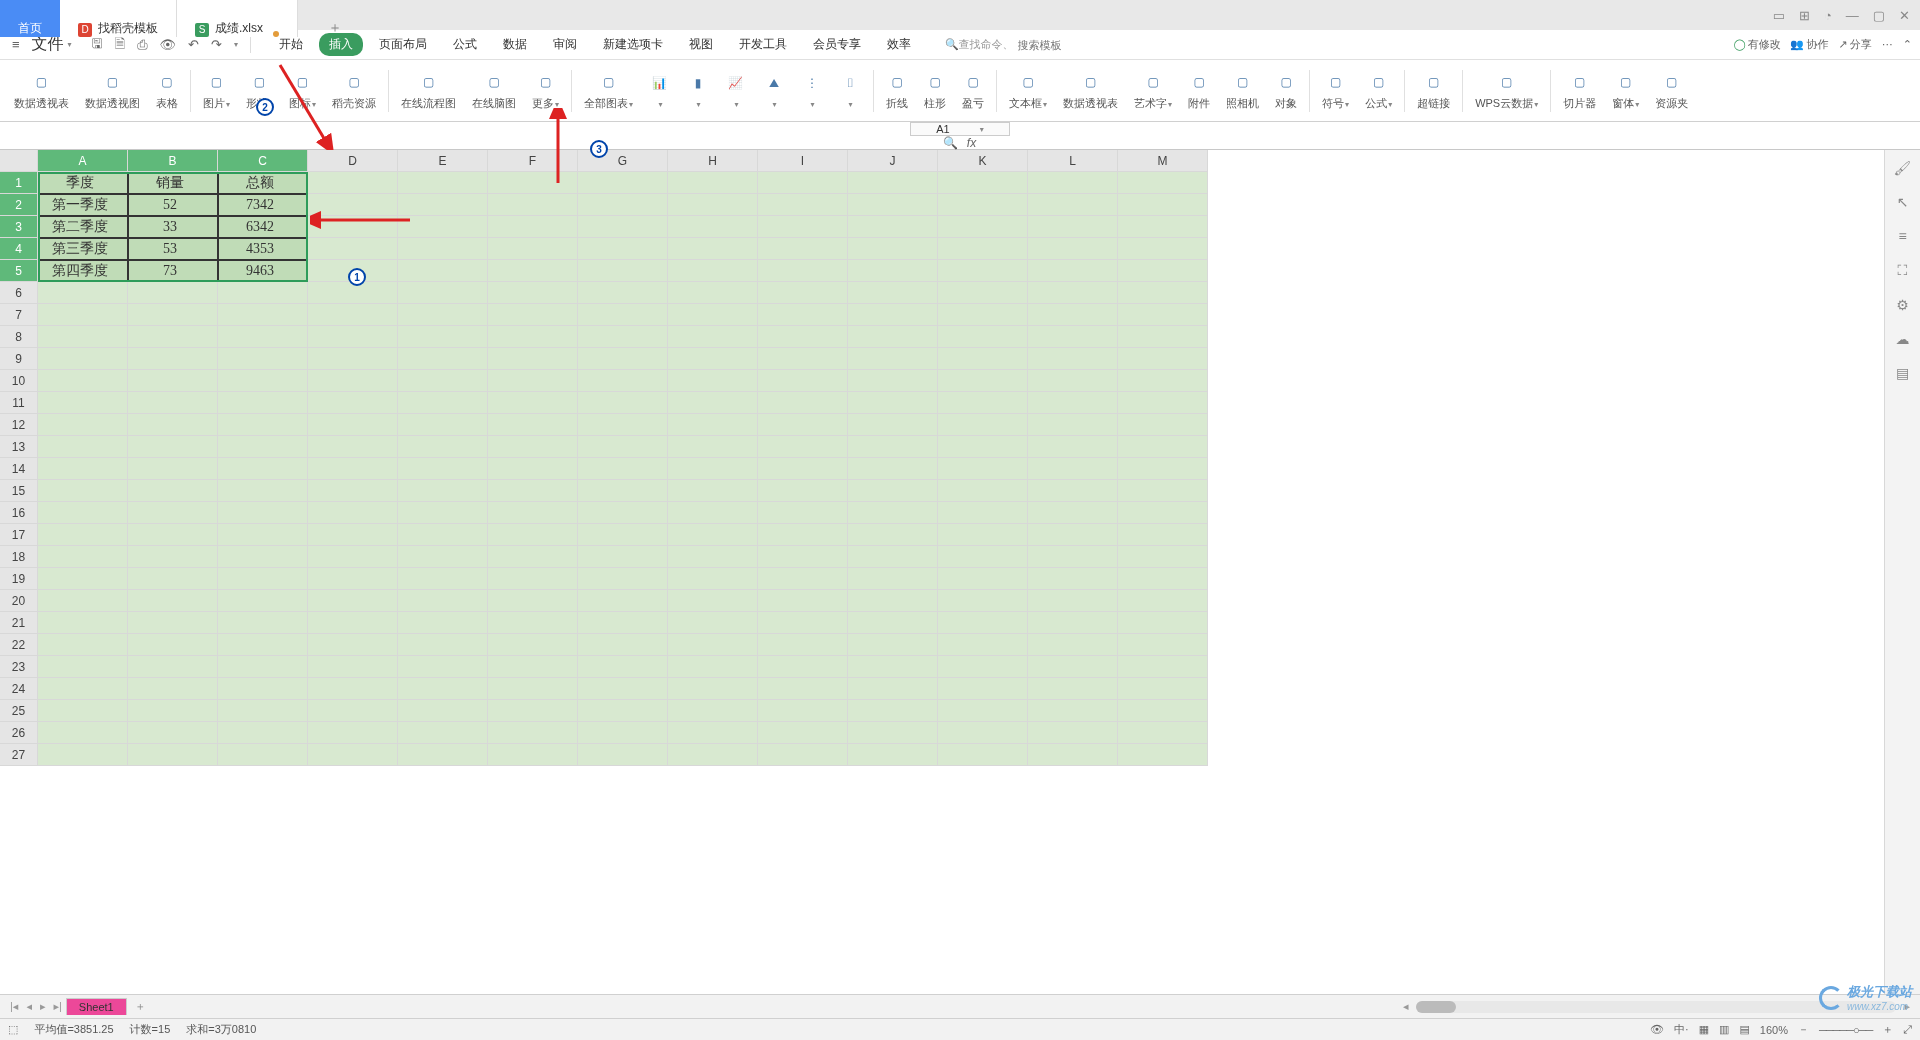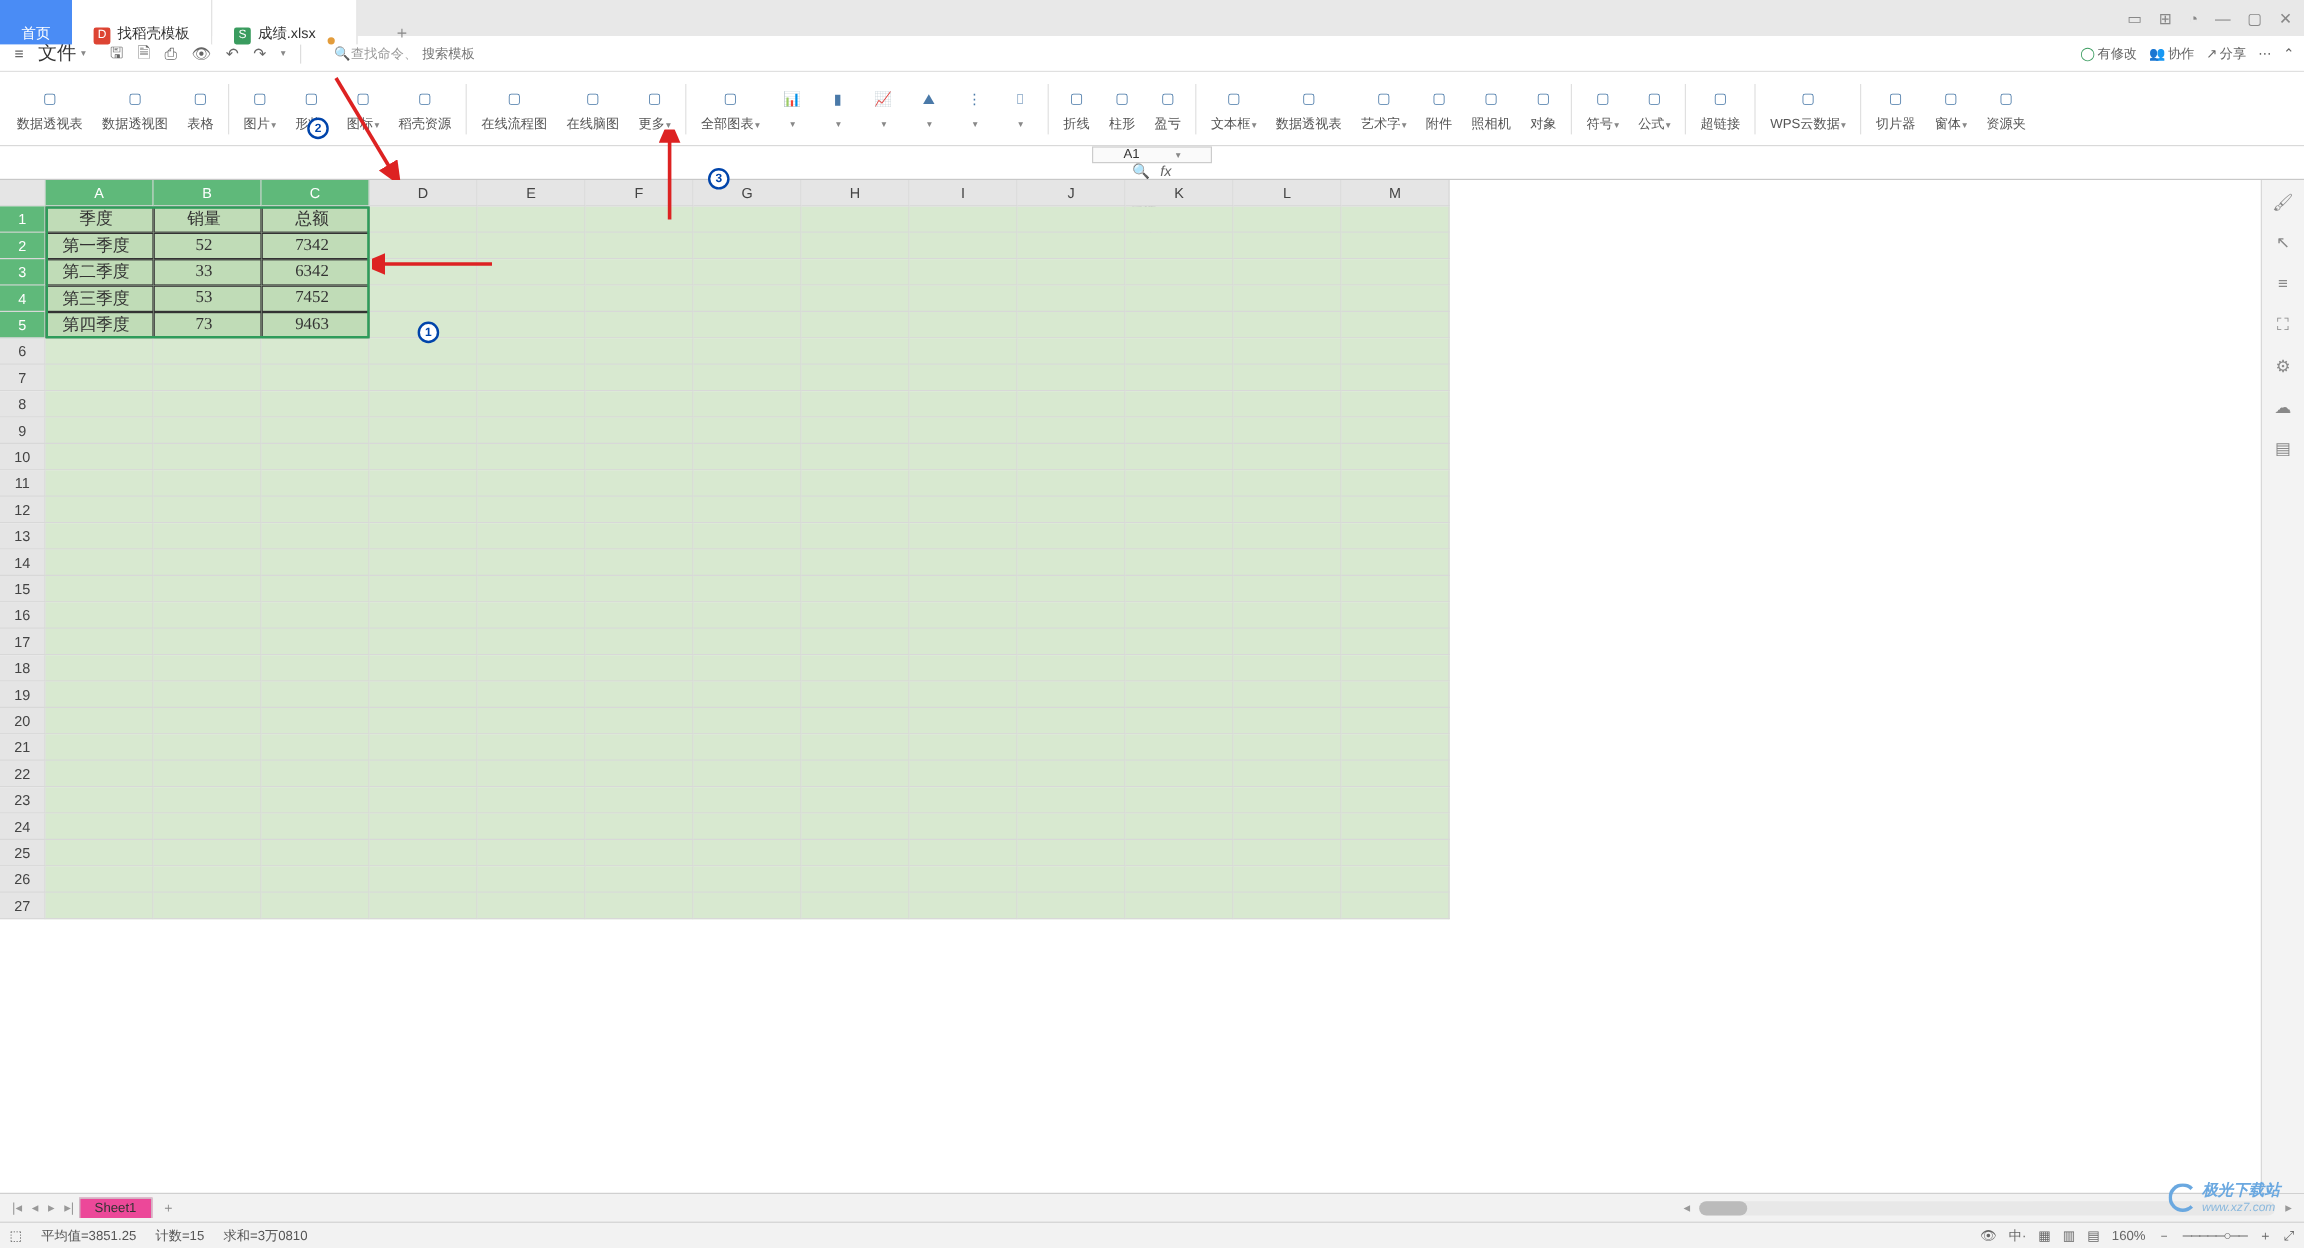--- a/index.html
+++ b/index.html
@@ -79,21 +79,21 @@
 .stabs .scroll { margin-left:auto; display:flex; align-items:center; gap:4px; }
 .stabs .sbar { width:480px; height:12px; background:#e8e8e8; border-radius:6px; position:relative; }
 .stabs .sthumb { position:absolute; left:0; width:40px; height:12px; background:#bbb; border-radius:6px; }
 
 
 .status { height:22px; background:#f2f2f2; border-top:1px solid #d0d0d0; display:flex; align-items:center; padding:0 8px; font-size:11px; color:#555; }
 .status .sitem { margin-right:16px; }
 .status .right { margin-left:auto; display:flex; align-items:center; gap:10px; }
 .status .vb { cursor:pointer; color:#666; }
 
-.watermark { position:fixed; right:20px; bottom:28px; font-size:13px; color:#6aa8e0; font-style:italic; pointer-events:none; display:flex; align-items:center; gap:4px; }
+.watermark { position:fixed; right:8px; bottom:28px; font-size:13px; color:#6aa8e0; font-style:italic; pointer-events:none; display:flex; align-items:center; gap:4px; }
 .watermark .wl { width:24px; height:24px; border:3px solid #6aa8e0; border-right-color:transparent; border-radius:50%; }
 
 svg { display:block; }
 </style>
 </head>
 <body>
 
 <div class="tabbar">
   <div class="tab home">
       <span>首页</span>
@@ -127,20 +127,33 @@
       <span style="font-size:8px;color:#888">▾</span>
     </div>
   <span class="qb">🖫</span>
   <span class="qb">🗎</span>
   <span class="qb">⎙</span>
   <span class="qb">👁</span>
   <span class="qb">↶</span>
   <span class="qb">↷</span>
   <span class="qb" style="font-size:8px;color:#888">▾</span>
   <div class="sep"></div>
+  <div class="menu" id="menu-row">
+      <div class="mitem">开始</div>
+      <div class="mitem active">插入</div>
+      <div class="mitem">页面布局</div>
+      <div class="mitem">公式</div>
+      <div class="mitem">数据</div>
+      <div class="mitem">审阅</div>
+      <div class="mitem">新建选项卡</div>
+      <div class="mitem">视图</div>
+      <div class="mitem">开发工具</div>
+      <div class="mitem">会员专享</div>
+      <div class="mitem">效率</div>
+    </div>
   <div class="search">
     <span>🔍</span>
     <span>查找命令、</span>
     <input placeholder="搜索模板" style="">
   </div>
   <div class="right">
     <span class="rb">
         <span style="color:#3a9c5f">◯</span>
         <span>有修改</span>
       </span>
@@ -371,21 +384,21 @@
         <div class="cell"></div>
         <div class="cell"></div>
         <div class="cell"></div>
         <div class="cell"></div>
         <div class="cell"></div>
         <div class="cell"></div>
         <div class="cell"></div>
         <div class="rowh sel">4</div>
         <div class="cell datacell">第三季度</div>
         <div class="cell datacell" style="justify-content: center;">53</div>
-        <div class="cell datacell" style="justify-content: center;">7452</div>
+        <div class="cell datacell" style="justify-content: center;">4353</div>
         <div class="cell"></div>
         <div class="cell"></div>
         <div class="cell"></div>
         <div class="cell"></div>
         <div class="cell"></div>
         <div class="cell"></div>
         <div class="cell"></div>
         <div class="cell"></div>
         <div class="cell"></div>
         <div class="cell"></div>

